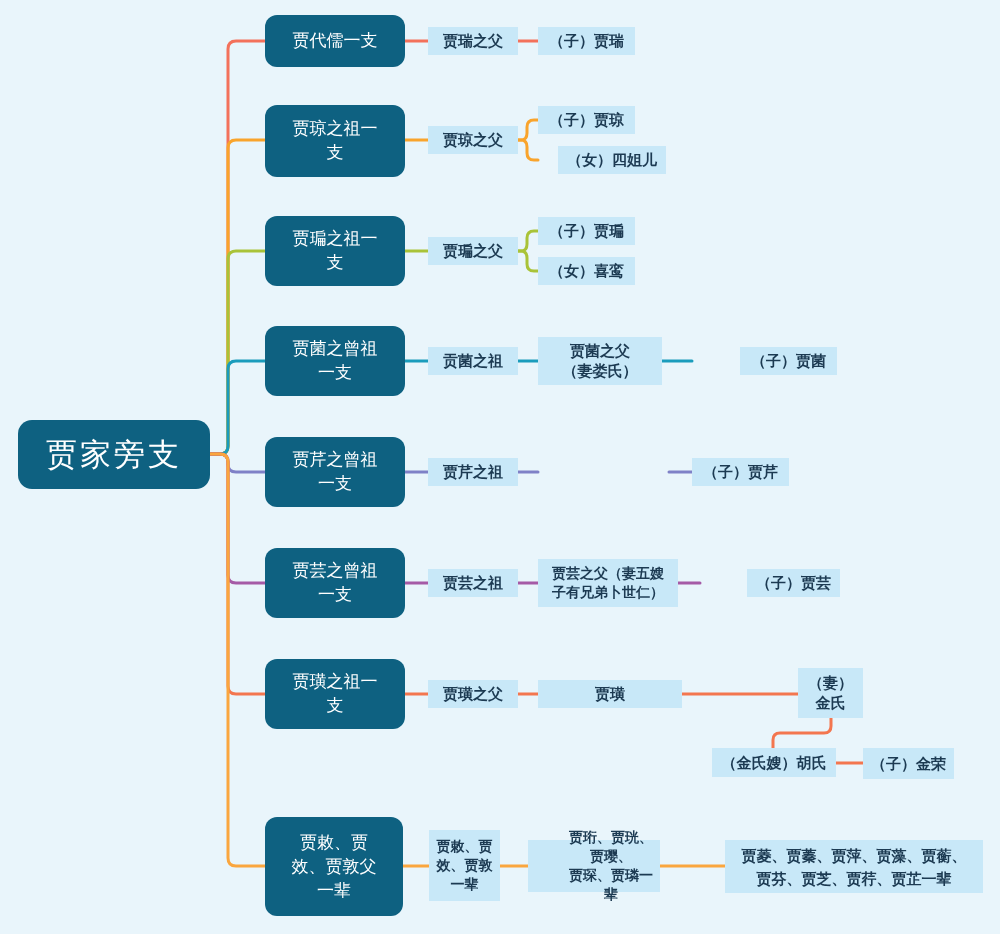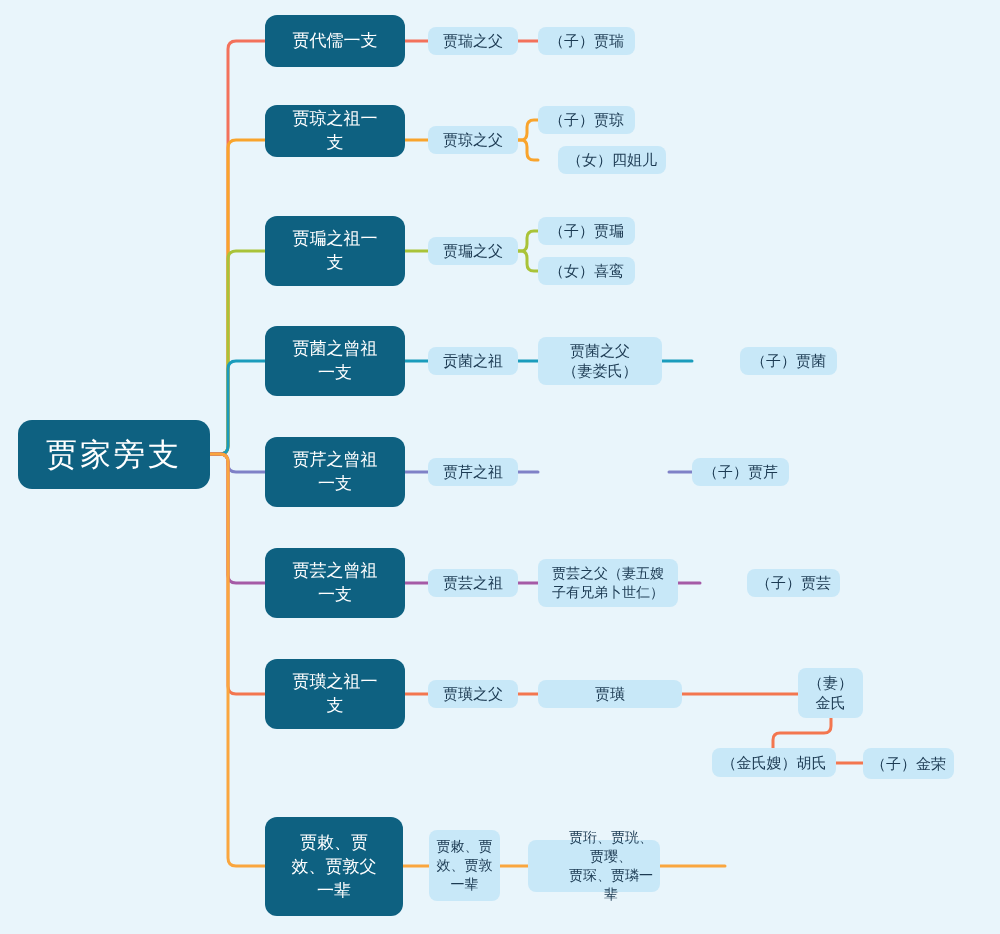--- a/index.html
+++ b/index.html
@@ -14,21 +14,21 @@
     text-align:center;white-space:pre-line;box-sizing:border-box;
   }
   .dark{
     background:var(--dark,#0E6181);color:var(--tdark,#FFFFFF);
     font-weight:normal;font-size:17px;line-height:24px;border-radius:12px;
     padding:2px 8px;
   }
   .root{font-size:31px;line-height:40px;letter-spacing:3px;border-radius:14px;}
   .light{
     background:var(--light,#C8E8F8);color:var(--tlight,#1C3A52);
-    font-weight:400;font-size:15px;line-height:20px;border-radius:8px;
+    font-weight:700;font-size:15px;line-height:20px;border-radius:0;
     padding:2px 5px;
   }
   .small{font-size:14px;line-height:19px;}
   .wide{line-height:23px;}
 </style>
 </head>
 <body>
 
 <div class="canvas">
 
@@ -72,21 +72,21 @@
     <path d="M831,718 V726 Q831,733 824,733 H780 Q773,733 773,740 V748" stroke="#F3764F"></path>
     <path d="M836,763 H863" stroke="#F3764F"></path>
   </svg>
 
   <div class="node dark root" style="left:18px;top:420px;width:192px;height:69px;">贾家旁支</div>
 
   <div class="node dark" style="left:265px;top:15px;width:140px;height:52px;">贾代儒一支</div>
   <div class="node light" style="left:428px;top:27px;width:90px;height:28px;">贾瑞之父</div>
   <div class="node light" style="left:538px;top:27px;width:97px;height:28px;">（子）贾瑞</div>
 
-  <div class="node dark" style="left:265px;top:105px;width:140px;height:52px;">贾琼之祖一
+  <div class="node dark" style="left:265px;top:105px;width:140px;height:72px;">贾琼之祖一
 支</div>
   <div class="node light" style="left:428px;top:126px;width:90px;height:28px;">贾琼之父</div>
   <div class="node light" style="left:538px;top:106px;width:97px;height:28px;">（子）贾琼</div>
   <div class="node light" style="left:558px;top:146px;width:108px;height:28px;">（女）四姐儿</div>
 
   <div class="node dark" style="left:265px;top:216px;width:140px;height:70px;">贾㻞之祖一
 支</div>
   <div class="node light" style="left:428px;top:237px;width:90px;height:28px;">贾㻞之父</div>
   <div class="node light" style="left:538px;top:217px;width:97px;height:28px;">（子）贾㻞</div>
   <div class="node light" style="left:538px;top:257px;width:97px;height:28px;">（女）喜鸾</div>
@@ -120,14 +120,16 @@
   <div class="node light" style="left:863px;top:748px;width:91px;height:31px;">（子）金荣</div>
 
   <div class="node dark" style="left:265px;top:817px;width:138px;height:99px;">贾敕、贾
 效、贾敦父
 一辈</div>
   <div class="node light small" style="left:429px;top:830px;width:71px;height:71px;">贾敕、贾
 效、贾敦
 一辈</div>
   <div class="node light small" style="left:528px;top:840px;width:132px;height:52px;padding-left:39px;">贾珩、贾珖、贾璎、
 贾琛、贾璘一辈</div>
+  <div class="node light wide" style="left:725px;top:840px;width:258px;height:53px;">贾菱、贾蓁、贾萍、贾藻、贾蘅、
+贾芬、贾芝、贾荇、贾芷一辈</div>
 
 </div>
 
 </body></html>

